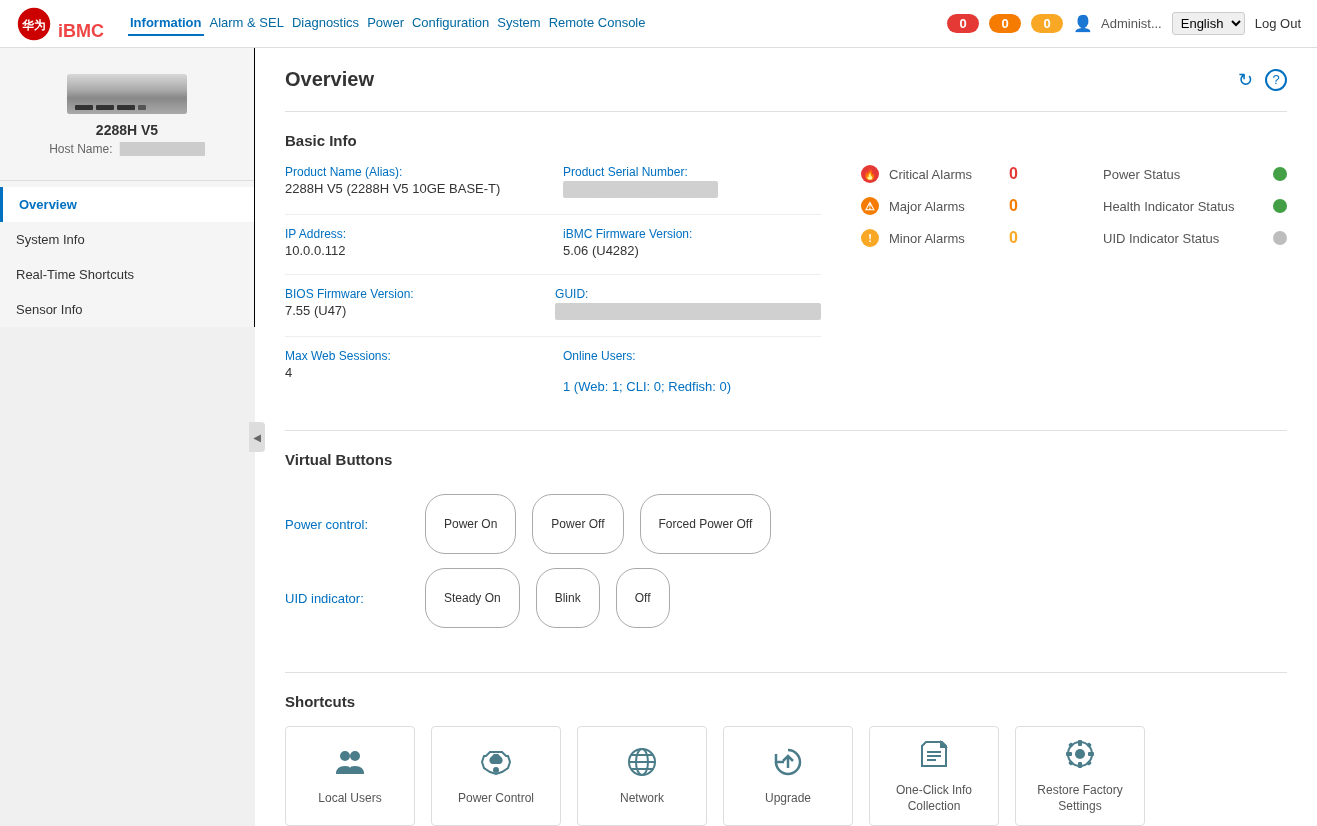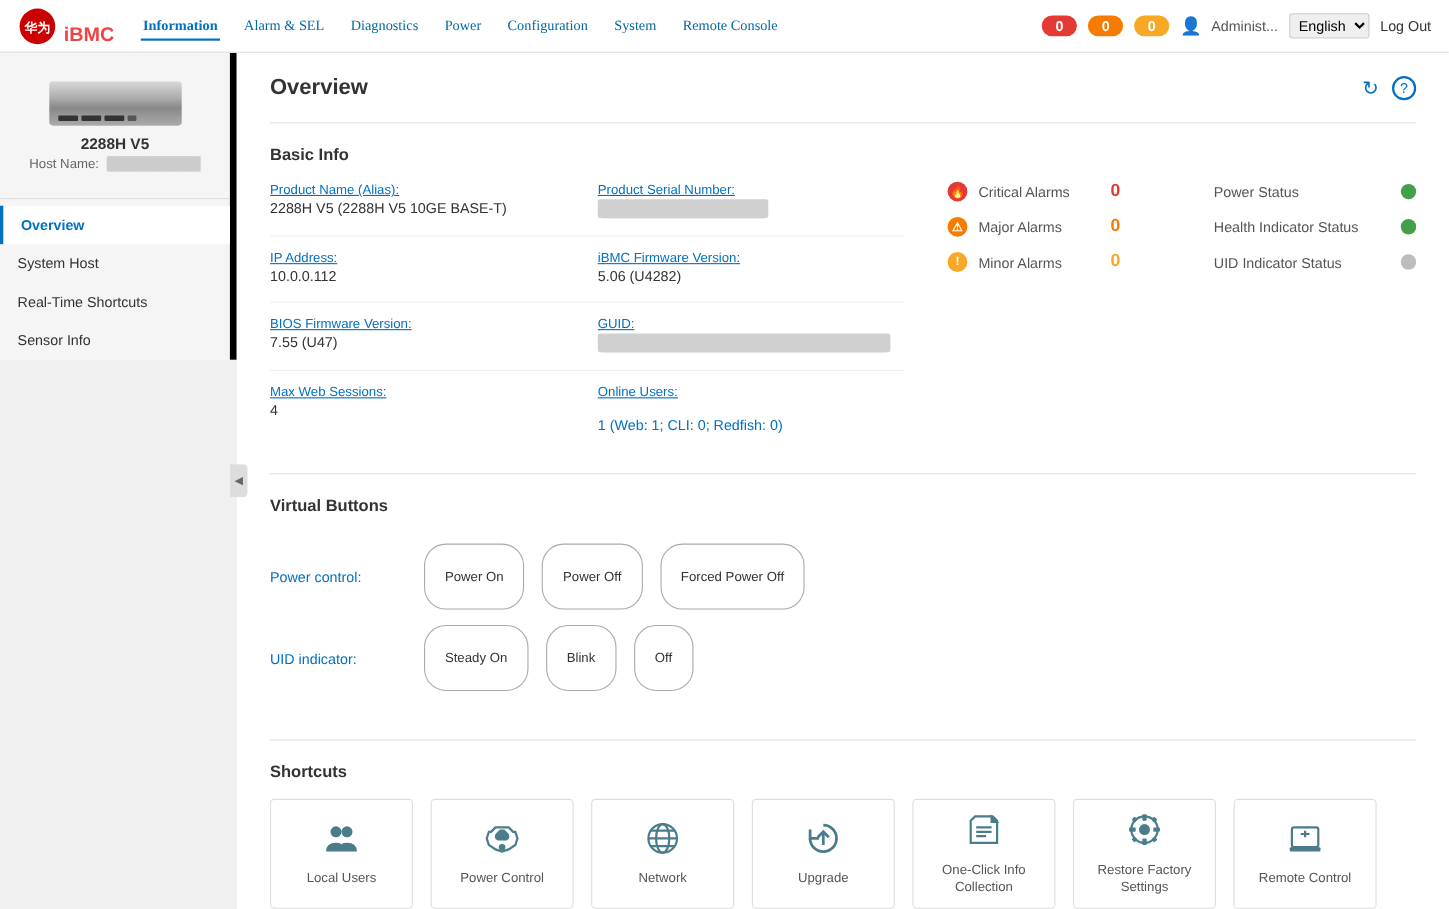--- a/index.html
+++ b/index.html
@@ -27,23 +27,22 @@
       width: 36px;
       height: 36px;
     }
     .ibmc-text {
       font-size: 18px;
       font-weight: bold;
       color: #ef4444;
     }
     .nav-items {
       display: flex;
-      gap: 20px;
+      gap: 4px;
       flex: 1;
-      font-family: Liberation Serif, serif;
     }
     .nav-item {
       font-size: 13px;
       color: #0369a1;
       cursor: pointer;
       padding: 4px 2px;
     }
     .nav-item.active {
       color: #0070c0;
       font-weight: bold;
@@ -86,23 +85,23 @@
 
     
     .main-layout {
       display: flex;
       margin-top: 48px;
       height: calc(100vh - 48px);
     }
 
     
     .sidebar {
-      width: 215px;
+      width: 255px;
       background: #f5f5f5;
-      border-right: 6px solid #000000;
+      border-right: 1px solid #000000;
       flex-shrink: 0;
       padding-top: 10px;
     }
     .sidebar-device {
       text-align: center;
       padding: 16px 10px 10px;
     }
     .server-img {
       width: 120px;
       height: 40px;
@@ -226,21 +225,20 @@
       display: grid;
       grid-template-columns: 1fr 1fr;
       gap: 20px;
       margin-bottom: 16px;
     }
     .info-field label {
       font-size: 12px;
       color: #0070c0;
       display: block;
       margin-bottom: 2px;
-      text-decoration: underline;
     }
     .info-field .value {
       font-size: 13px;
       color: #333;
     }
     .info-field .value.blurred {
       color: #aaa;
       background: #e0e0e0;
       border-radius: 2px;
       padding: 1px 4px;
@@ -415,21 +413,21 @@
         </div>
         <div class="device-name">2288H V5</div>
         <div class="host-name">
           <span>Host Name:</span>
           <span style="background:#ccc;color:#ccc;border-radius:2px;margin-left:4px;">██████████</span>
         </div>
       </div>
       <div class="sidebar-divider"></div>
       <ul class="sidebar-menu">
         <li class="sidebar-menu-item active">Overview</li>
-        <li class="sidebar-menu-item">System Host</li>
+        <li class="sidebar-menu-item">System Info</li>
         <li class="sidebar-menu-item">Real-Time Shortcuts</li>
         <li class="sidebar-menu-item">Sensor Info</li>
       </ul>
     </div>
     <div class="sidebar-collapse-arrow">◀</div>
   </div>
 
   <div class="main-content">
 
     <div class="page-header">

